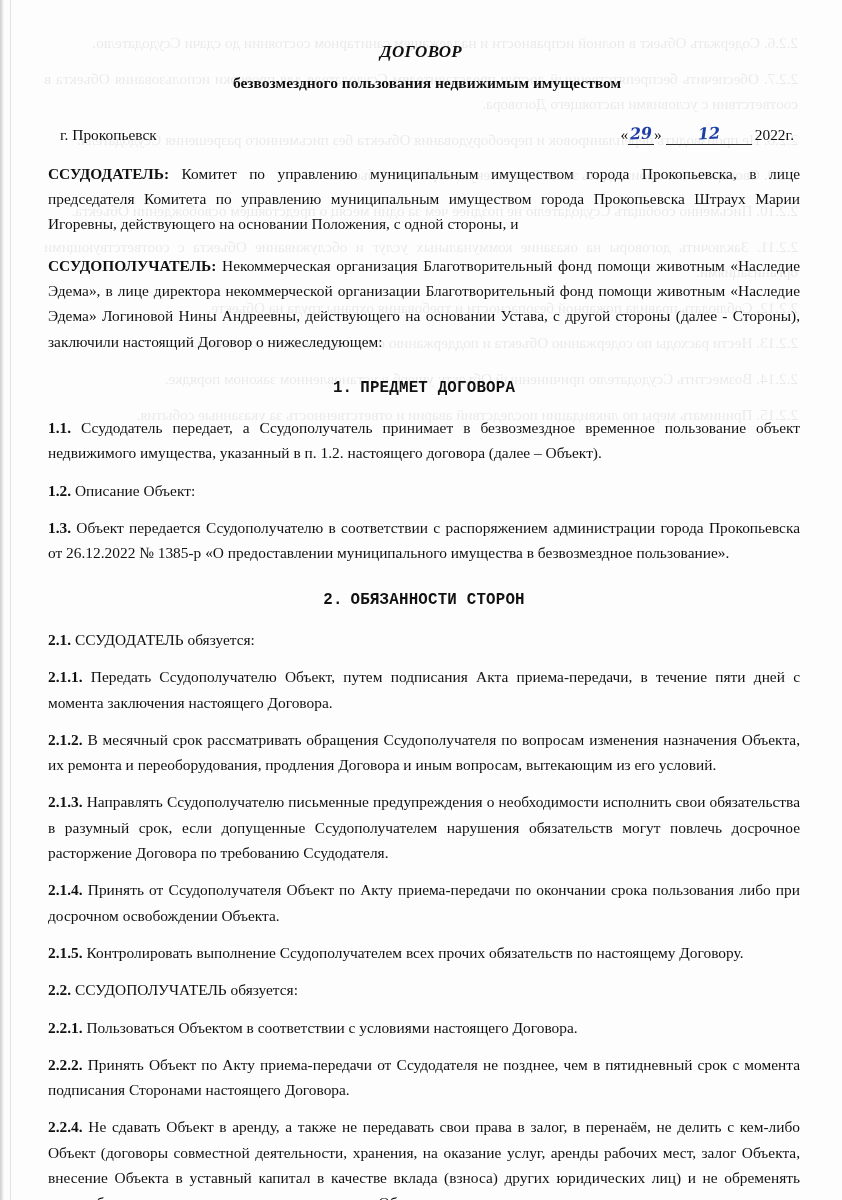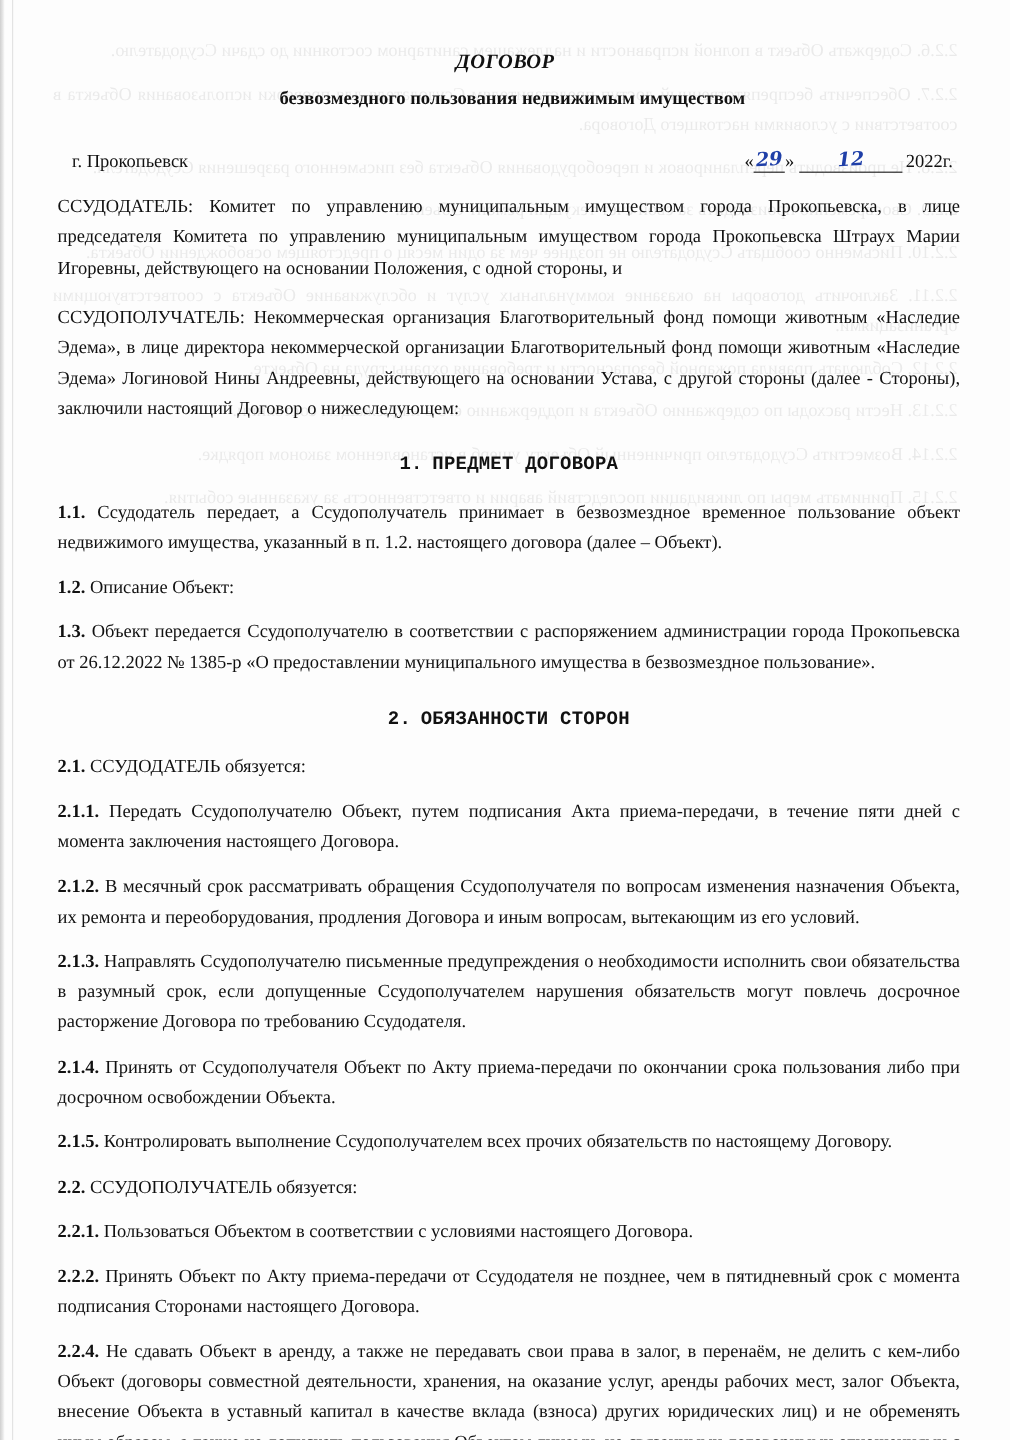--- a/index.html
+++ b/index.html
@@ -115,21 +115,21 @@
     line-height: 25.3px;
     text-align: justify;
     text-justify: inter-word;
   }
   .para {
     margin: 0;
     text-align: justify;
   }
   .para.gap { margin-top: 16px; }
   .para.tight { margin-top: 12px; }
-  .lead { font-weight: normal; }
+  .lead { font-weight: bold; }
   .num { font-weight: bold; }
   .section-head {
     text-align: center;
     font-weight: bold;
     font-size: 15.8px;
     margin: 22px 0 14px 0;
     letter-spacing: 0.2px;
     font-family: Liberation Mono, monospace;
   }
   .section-head .sec-no { margin-right: 8px; }

